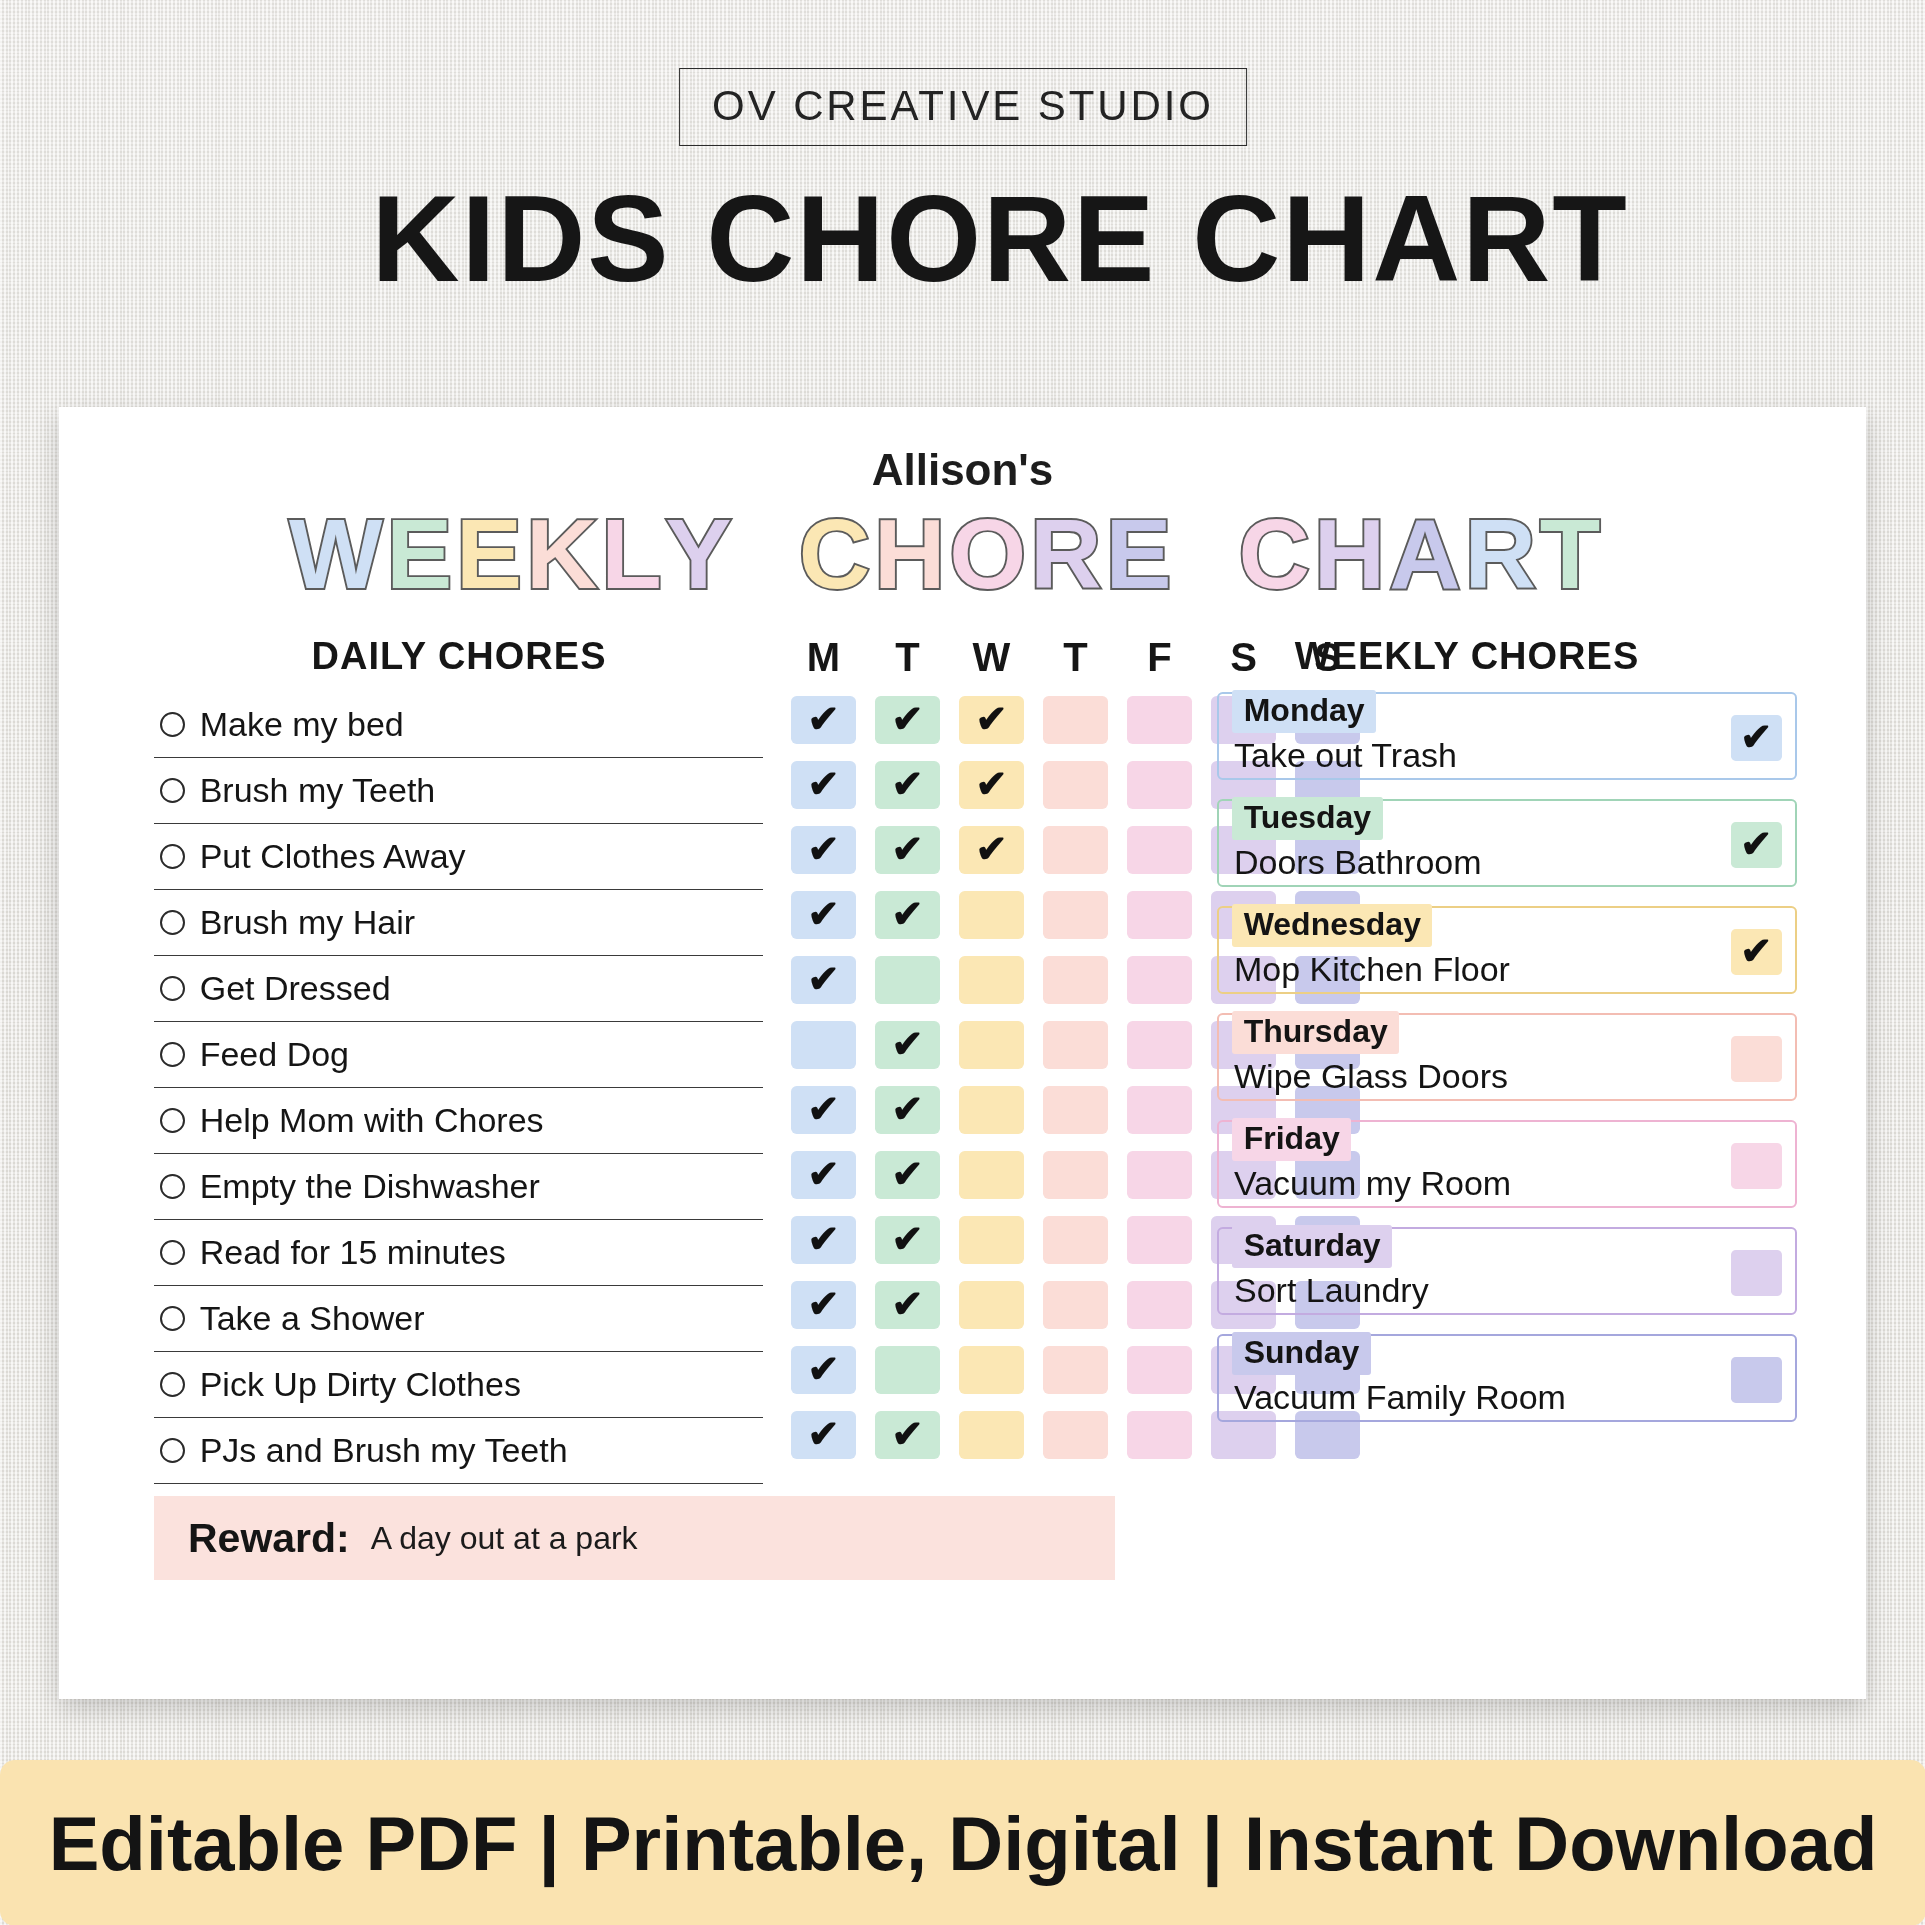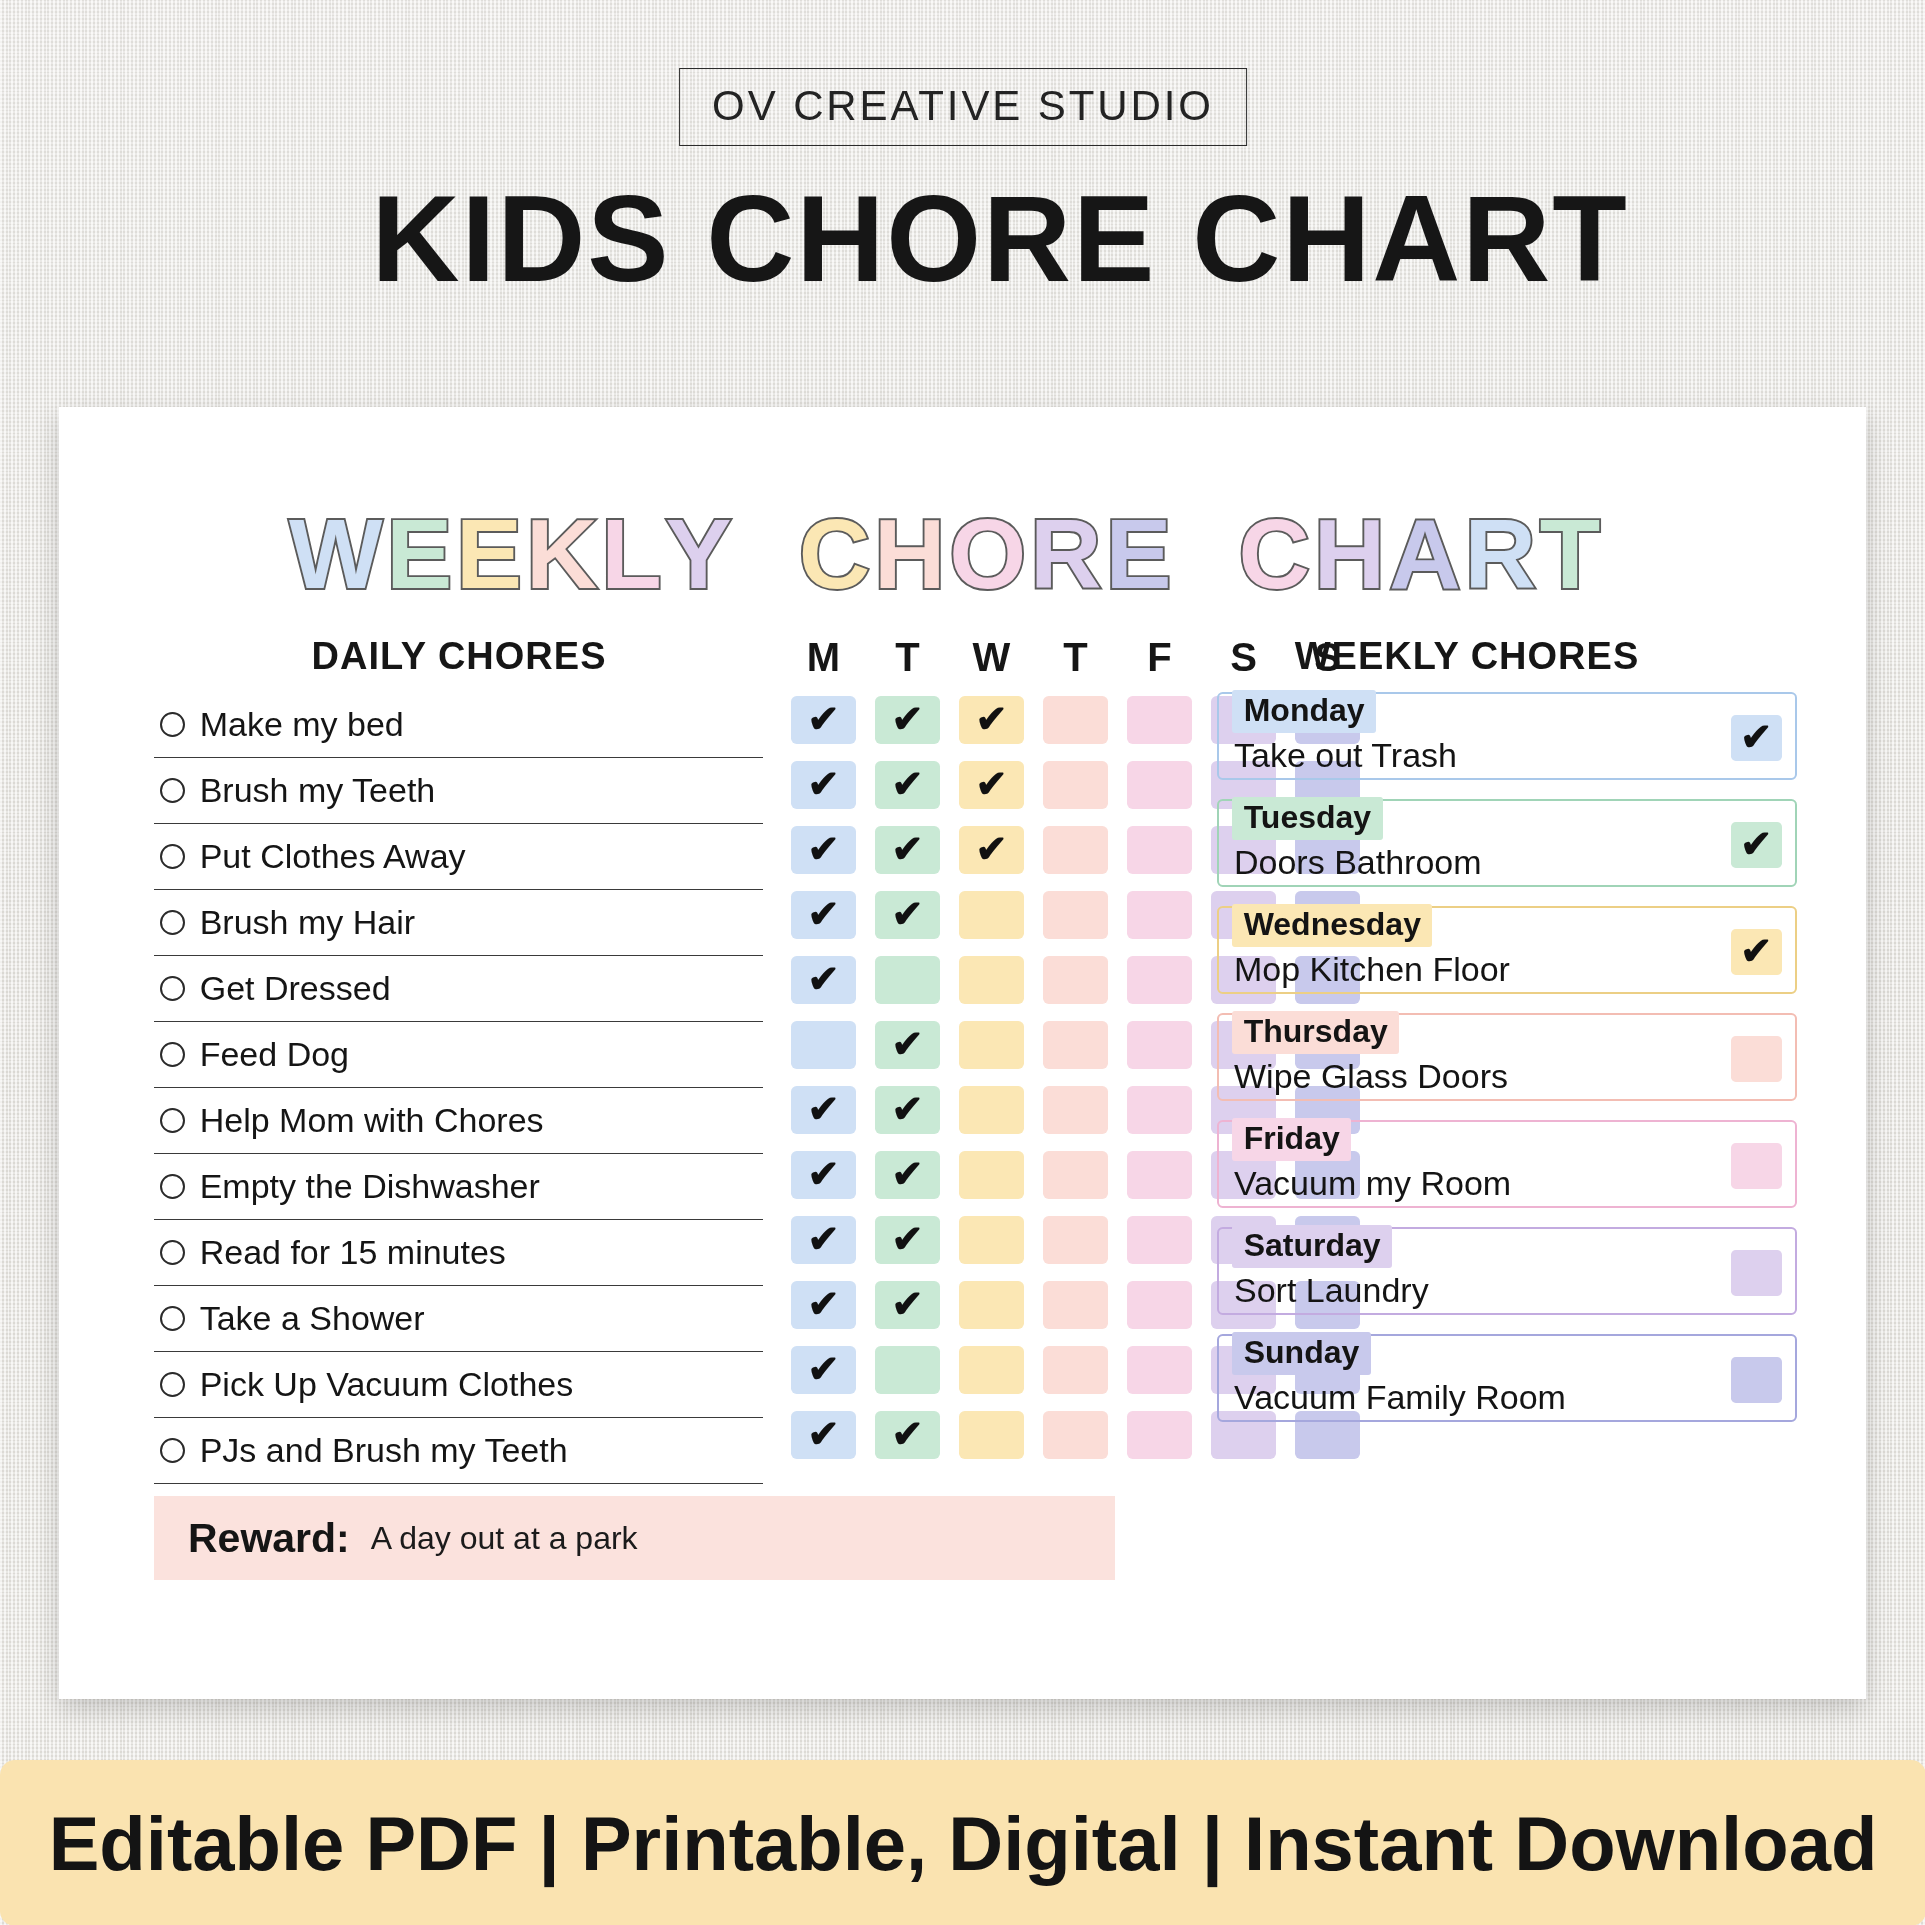--- a/index.html
+++ b/index.html
@@ -269,20 +269,21 @@
 <div class="bg"></div>
 
 <div class="brandbox">
   <span>OV CREATIVE STUDIO</span>
 </div>
 
 <div class="main-title">KIDS CHORE CHART</div>
 
 <div class="sheet">
 
+  <div class="name-line">Allison's</div>
 
   <div class="bubble-row">
     <span class="w" id="hw0"><span class="l" style="color: rgb(207, 224, 245);">W</span><span class="l" style="color: rgb(201, 233, 213);">E</span><span class="l" style="color: rgb(251, 231, 180);">E</span><span class="l" style="color: rgb(251, 221, 215);">K</span><span class="l" style="color: rgb(247, 214, 231);">L</span><span class="l" style="color: rgb(221, 208, 238);">Y</span></span>
     <span class="w" id="hw1"><span class="l" style="color: rgb(251, 231, 180);">C</span><span class="l" style="color: rgb(251, 221, 215);">H</span><span class="l" style="color: rgb(247, 214, 231);">O</span><span class="l" style="color: rgb(221, 208, 238);">R</span><span class="l" style="color: rgb(200, 201, 236);">E</span></span>
     <span class="w" id="hw2"><span class="l" style="color: rgb(247, 214, 231);">C</span><span class="l" style="color: rgb(221, 208, 238);">H</span><span class="l" style="color: rgb(200, 201, 236);">A</span><span class="l" style="color: rgb(207, 224, 245);">R</span><span class="l" style="color: rgb(201, 233, 213);">T</span></span>
   </div>
 
   <div class="colhead" id="daily-head">DAILY CHORES</div>
   <div class="colhead" id="weekly-head">WEEKLY CHORES</div>
 
@@ -322,21 +323,21 @@
       <div class="daily-item">
         <div class="circle"></div>
         <div class="txt">Read for 15 minutes</div>
       </div>
       <div class="daily-item">
         <div class="circle"></div>
         <div class="txt">Take a Shower</div>
       </div>
       <div class="daily-item">
         <div class="circle"></div>
-        <div class="txt">Pick Up Vacuum Clothes</div>
+        <div class="txt">Pick Up Dirty Clothes</div>
       </div>
       <div class="daily-item">
         <div class="circle"></div>
         <div class="txt">PJs and Brush my Teeth</div>
       </div>
     </div>
 
   <div class="grid">
     <div class="dayhead" id="dayhead">
         <div>M</div>

